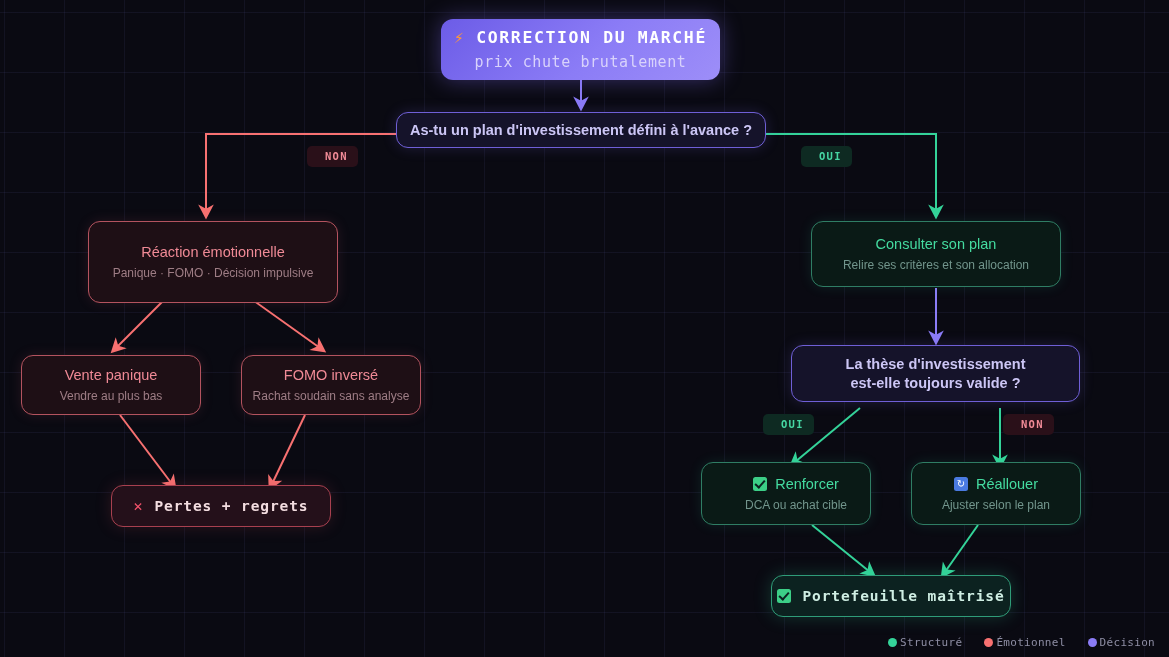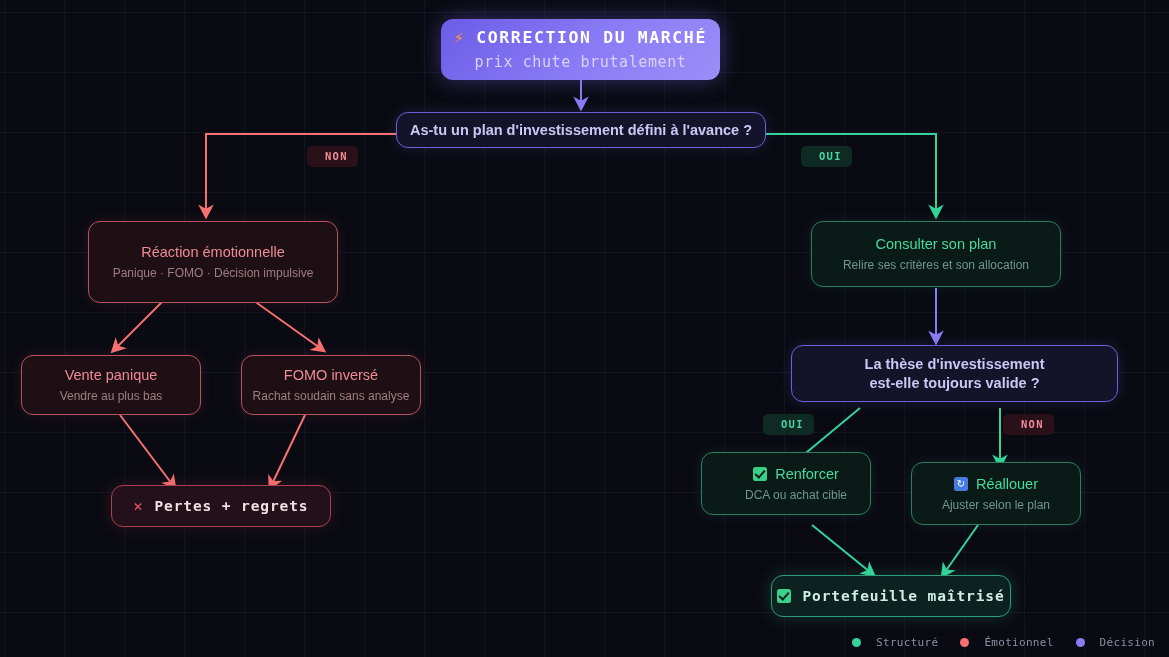--- a/index.html
+++ b/index.html
@@ -202,21 +202,21 @@
     position: absolute;
     right: 14px;
     bottom: 8px;
     display: flex;
     align-items: center;
     gap: 22px;
   }
   .legend-item {
     display: flex;
     align-items: center;
-    gap: 15px;
+    gap: 3px;
     font-family: "DejaVu Sans Mono", monospace;
     font-size: 11px;
     color: #8e8ea4;
     letter-spacing: 0.3px;
   }
   .legend-dot {
     width: 9px; height: 9px;
     border-radius: 50%;
     flex: 0 0 auto;
   }
@@ -299,31 +299,31 @@
       <span class="xmark">✕</span>
       <span>Pertes + regrets</span>
     </div>
   </div>
 
   <div class="node struct" style="left:811px; top:221px; width:250px; height:66px;">
     <div class="title">Consulter son plan</div>
     <div class="subtitle">Relire ses critères et son allocation</div>
   </div>
 
-  <div class="node decision" style="left:791px; top:345px; width:327px; height:57px;">
+  <div class="node decision" style="left:791px; top:345px; width:289px; height:57px;">
     <div class="title">
       <span>La thèse d'investissement</span><br>
       <span>est-elle toujours valide ?</span>
     </div>
   </div>
 
   <div class="edge-label yes" style="left:763px; top:414px;">OUI</div>
   <div class="edge-label no" style="left:1003px; top:414px;">NON</div>
 
-  <div class="node struct" style="left:701px; top:452px; width:170px; height:63px;padding-left:20px;">
+  <div class="node struct" style="left:701px; top:462px; width:170px; height:63px;padding-left:20px;">
     <div class="title">
       <span class="chk"></span>
       <span>Renforcer</span>
     </div>
     <div class="subtitle">DCA ou achat cible</div>
   </div>
 
   <div class="node struct" style="left:911px; top:462px; width:170px; height:63px;">
     <div class="title">
       <span class="cycle">↻</span>

